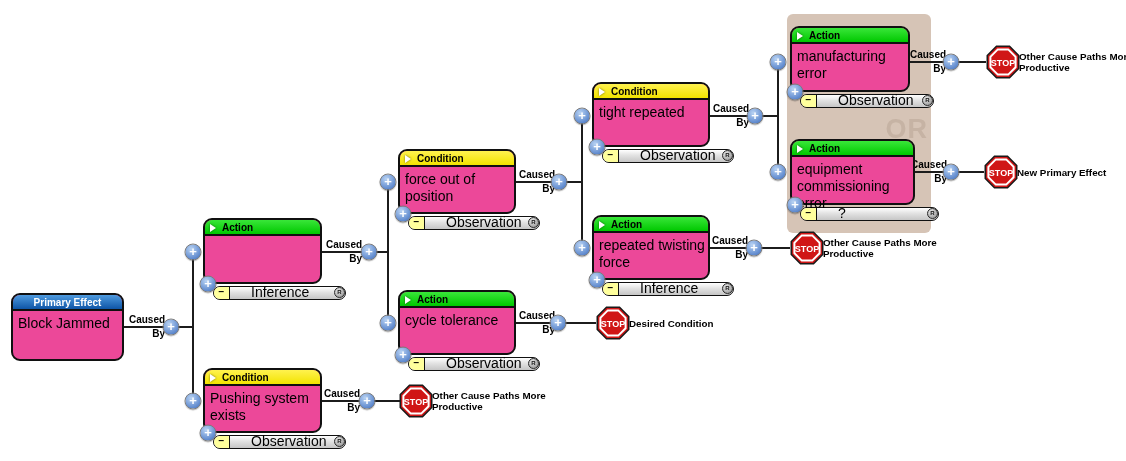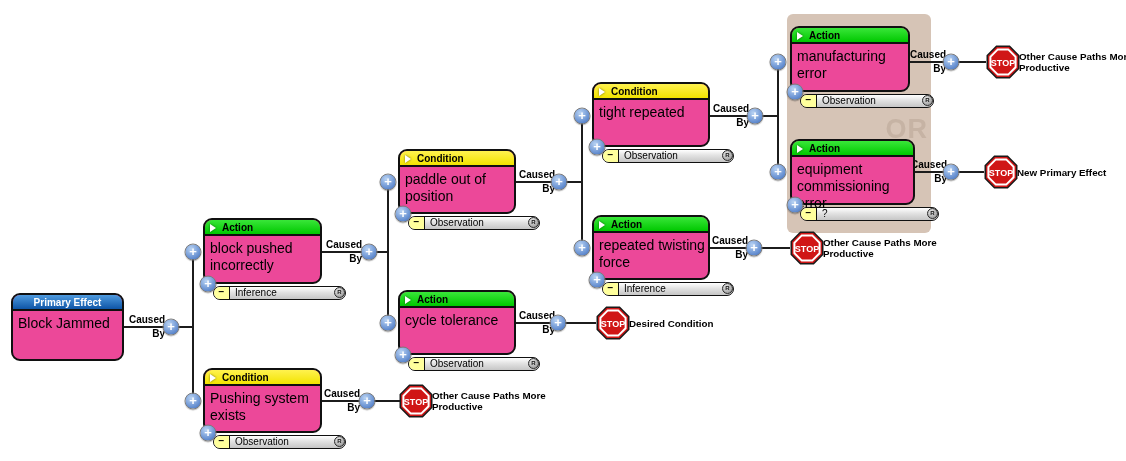--- a/index.html
+++ b/index.html
@@ -27,21 +27,21 @@
                   border-bottom:4px solid transparent;
                   filter:drop-shadow(0 0 1px rgba(0,0,0,.55)); }
   .box-body { font-size:14px; color:#000; padding:4px 3px 2px 5px; line-height:1.2; }
 
   .evidence-pill { position:absolute; height:14px; border:1.5px solid #101010; border-radius:8px;
                    background:linear-gradient(180deg,#ffffff 0%,#e2e2e2 45%,#c6c6c6 100%);
                    display:flex; align-items:stretch; }
   .evidence-tab { width:16px; background:#ffff9c; border-right:1.5px solid #101010;
                   border-radius:6px 0 0 6px; text-align:center; font-size:10px; font-weight:bold;
                   line-height:10px; color:#000; }
-  .evidence-label { font-size:10px; line-height:11px; padding-left:5px; color:#000; white-space:nowrap; }
+  .evidence-label { font-size:14px; line-height:11px; padding-left:21px; color:#000; white-space:nowrap; }
   .ref-badge { position:absolute; right:0; top:0; width:11px; height:11px; border-radius:50%;
                background:radial-gradient(circle at 35% 30%,#e6e6e6,#8d8d8d); border:1px solid #2a2a2a;
                font-size:6px; font-weight:bold; text-align:center; line-height:9px; color:#111; }
 
   .plus-btn { position:absolute; width:17px; height:17px; border-radius:50%;
               background:radial-gradient(circle at 38% 30%,#b9d3f3,#5d88cd 72%,#4a76bd);
               border:1px solid #7d7d7d; color:#fff; font-weight:bold; font-size:13px;
               line-height:14px; text-align:center; transform:translate(-50%,-50%);
               box-shadow:0 1px 1px rgba(0,0,0,.25); cursor:pointer; }
 
@@ -115,41 +115,40 @@
       <div class="box-header primary"><div class="header-text" style="display: inline;">Primary Effect</div></div>
       <div class="box-body">Block Jammed</div>
     </div>
     <div class="evidence-pill" style="left: 213px; top: 286px; width: 133px;">
       <div class="evidence-tab">−</div>
       <div class="evidence-label">Inference</div>
       <div class="ref-badge">R</div>
     </div>
     <div class="cause-box" style="left: 203px; top: 218px; width: 119px; height: 66px;">
       <div class="box-header action"><div class="header-arrow"></div><div class="header-text" style="display: inline;">Action</div></div>
-      <div class="box-body">block pushed incorrectly</div>
     </div>
     <div class="plus-btn" style="left: 208px; top: 284px;">+</div>
     <div class="evidence-pill" style="left: 213px; top: 435px; width: 133px;">
       <div class="evidence-tab">−</div>
       <div class="evidence-label">Observation</div>
       <div class="ref-badge">R</div>
     </div>
     <div class="cause-box" style="left: 203px; top: 368px; width: 119px; height: 65px;">
       <div class="box-header condition"><div class="header-arrow"></div><div class="header-text" style="display: inline;">Condition</div></div>
       <div class="box-body">Pushing system exists</div>
     </div>
     <div class="plus-btn" style="left: 208px; top: 433px;">+</div>
     <div class="evidence-pill" style="left: 408px; top: 216px; width: 132px;">
       <div class="evidence-tab">−</div>
       <div class="evidence-label">Observation</div>
       <div class="ref-badge">R</div>
     </div>
     <div class="cause-box" style="left: 398px; top: 149px; width: 118px; height: 65px;">
       <div class="box-header condition"><div class="header-arrow"></div><div class="header-text" style="display: inline;">Condition</div></div>
-      <div class="box-body">paddle out of position</div>
+      <div class="box-body">force out of position</div>
     </div>
     <div class="plus-btn" style="left: 403px; top: 214px;">+</div>
     <div class="evidence-pill" style="left: 408px; top: 357px; width: 132px;">
       <div class="evidence-tab">−</div>
       <div class="evidence-label">Observation</div>
       <div class="ref-badge">R</div>
     </div>
     <div class="cause-box" style="left: 398px; top: 290px; width: 118px; height: 65px;">
       <div class="box-header action"><div class="header-arrow"></div><div class="header-text" style="display: inline;">Action</div></div>
       <div class="box-body">cycle tolerance</div>

